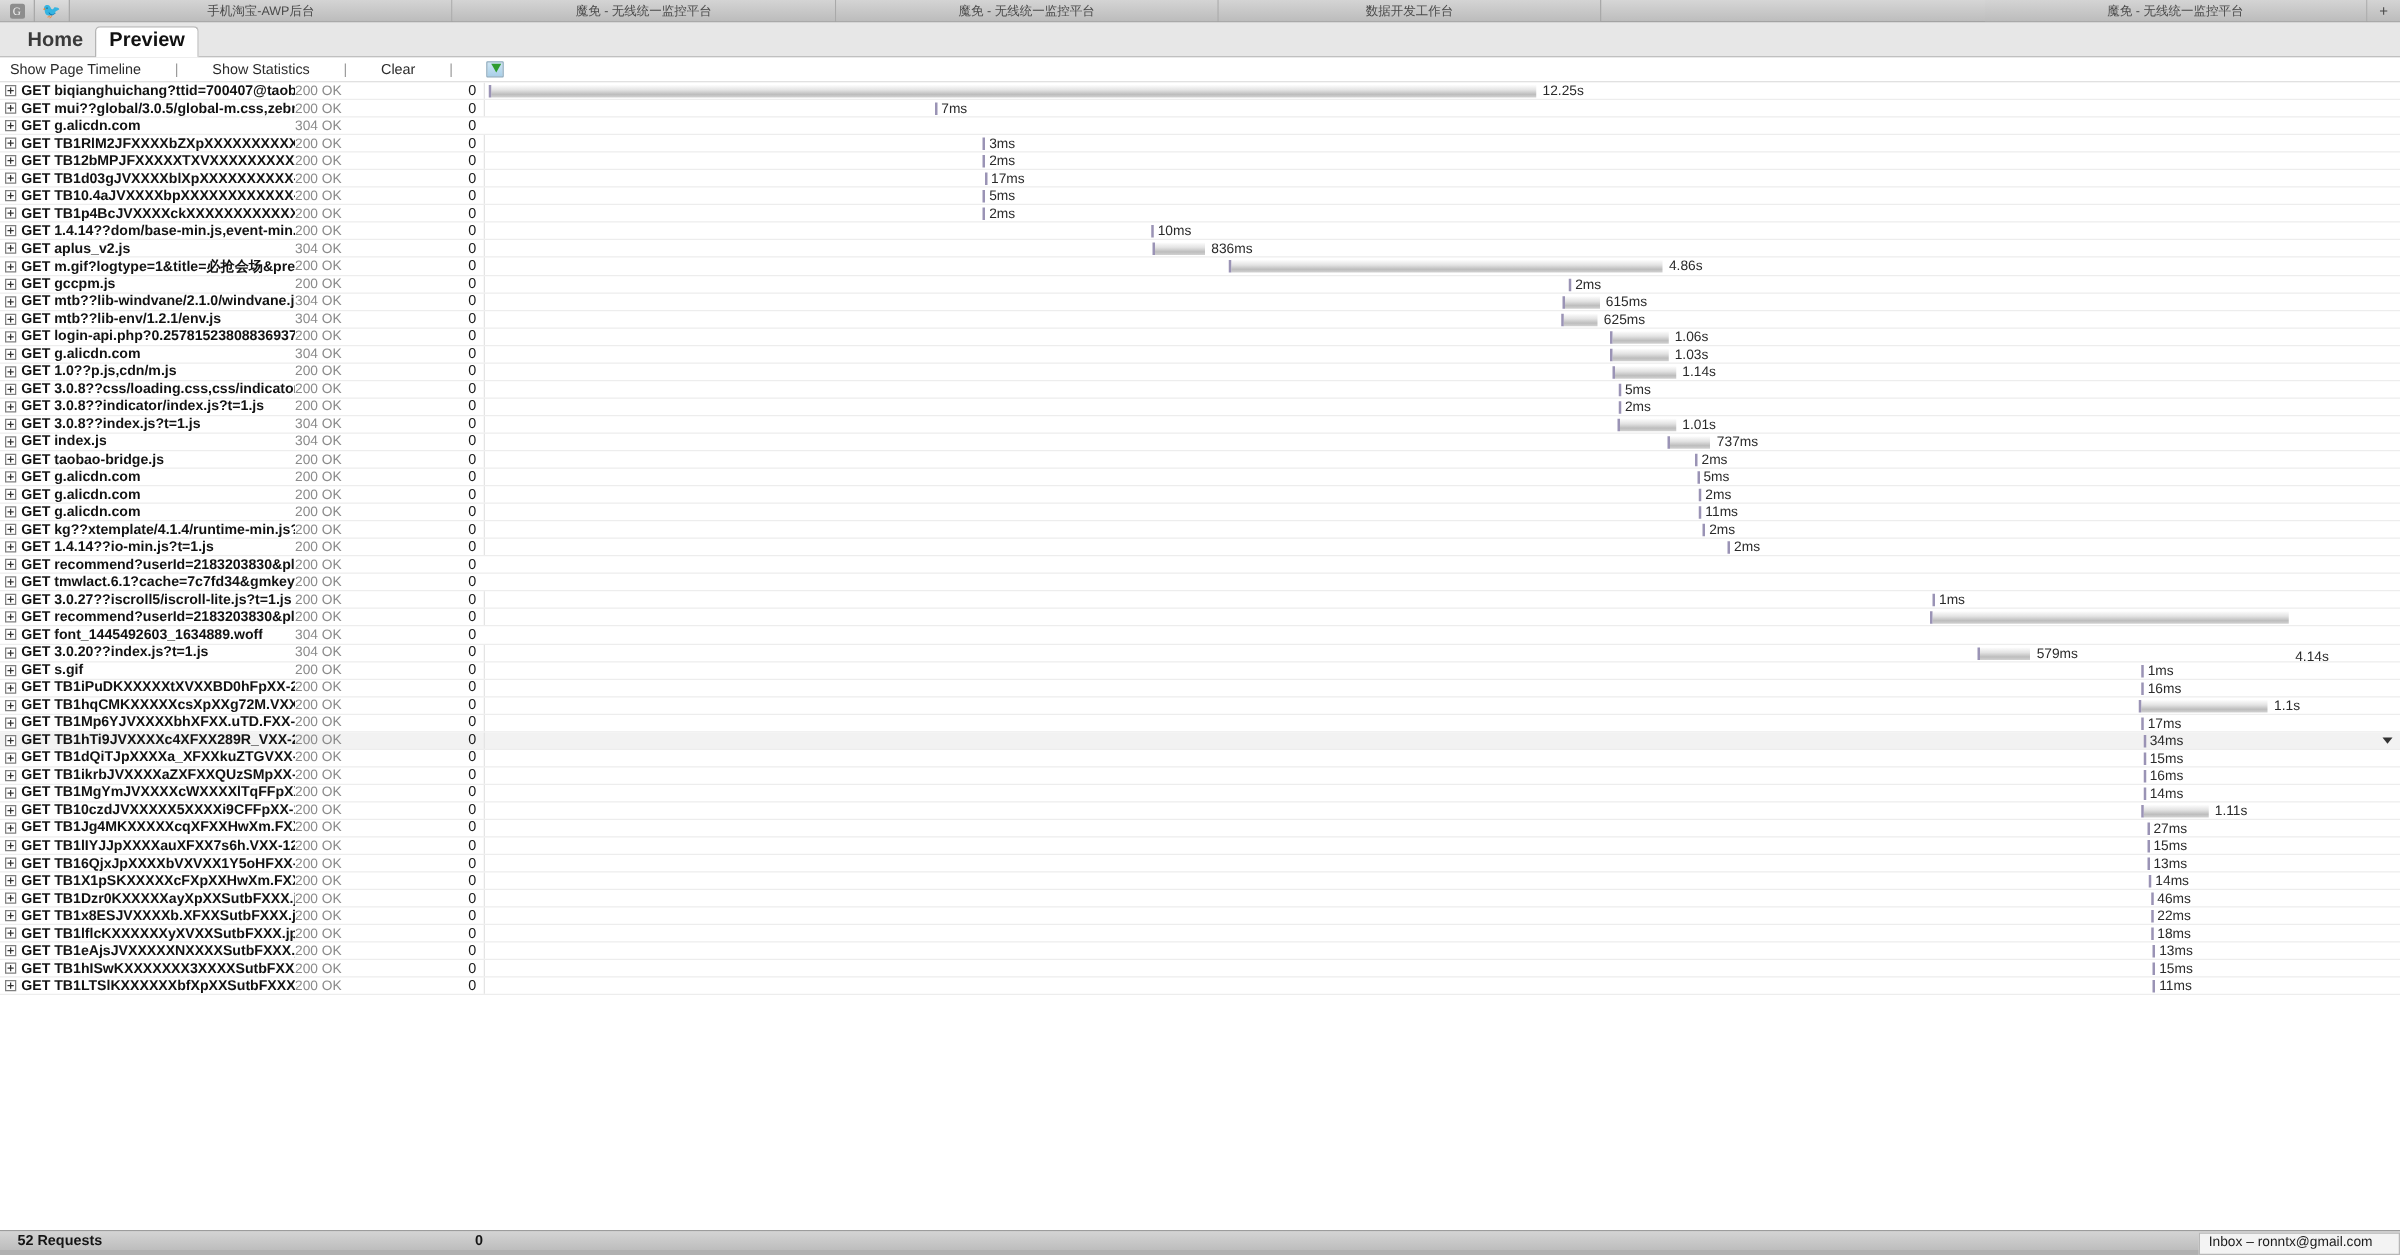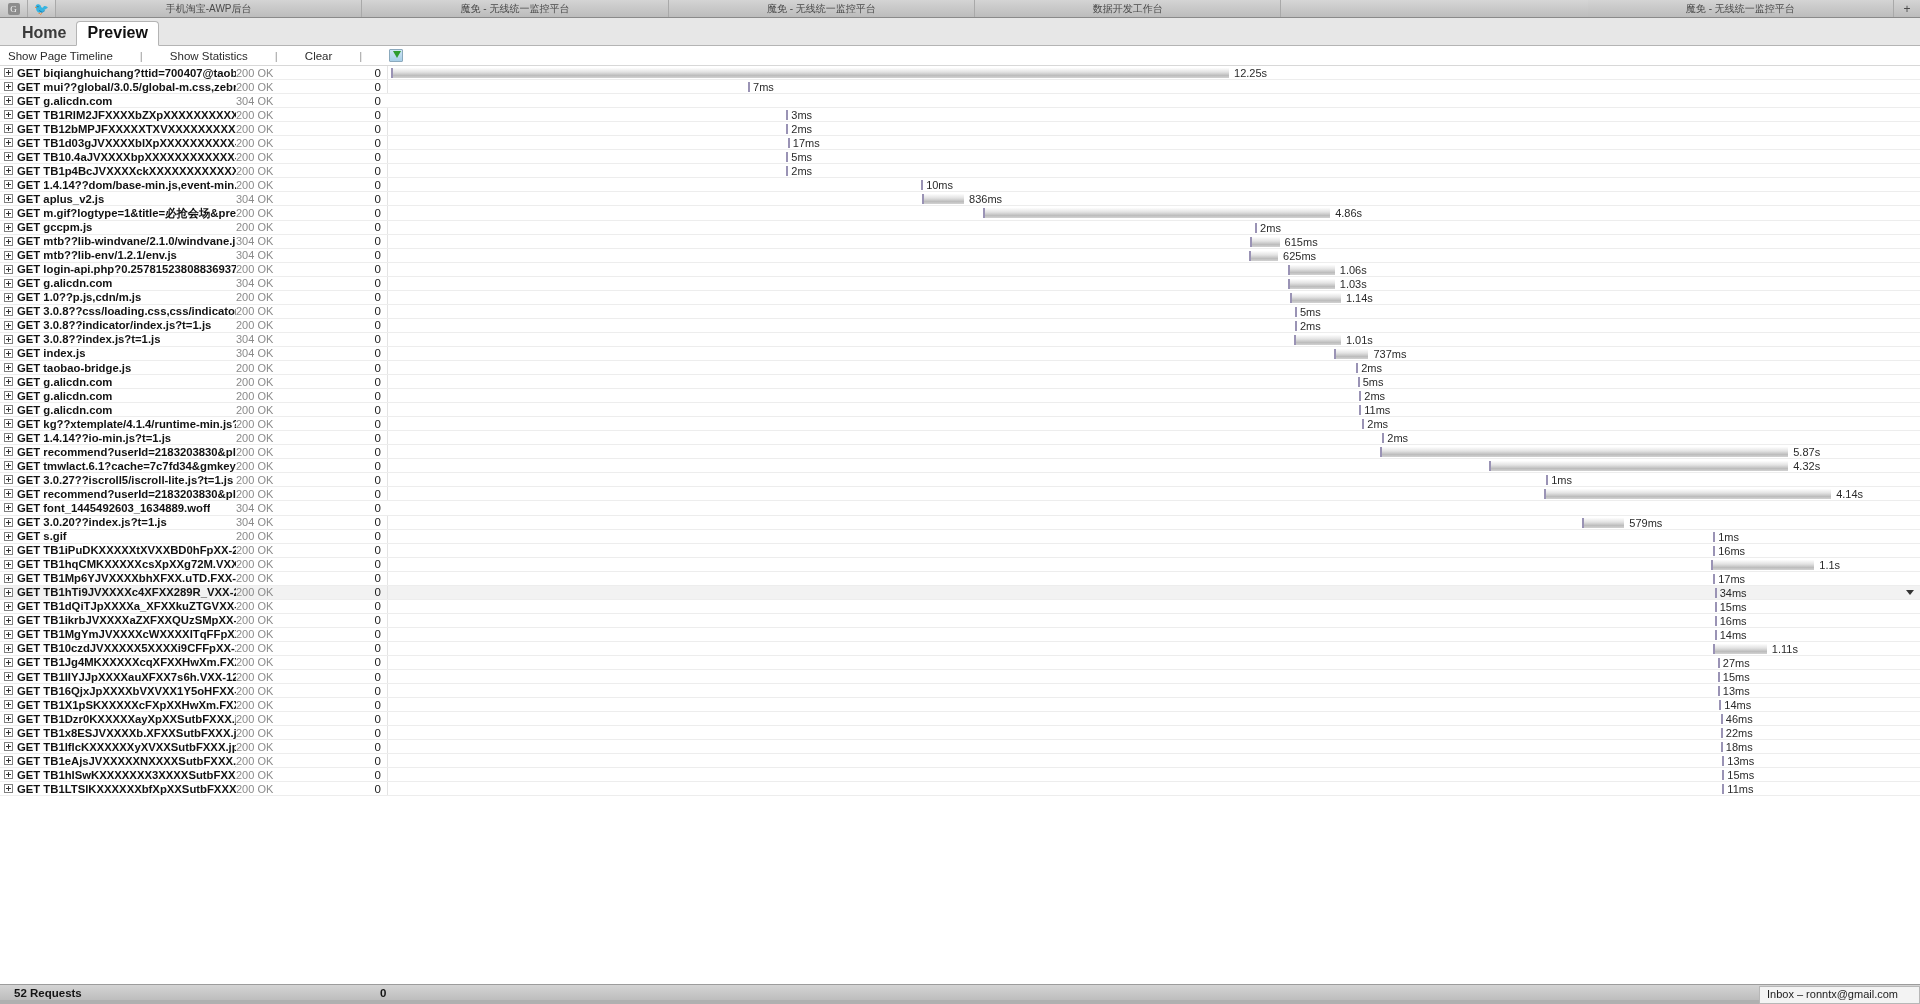--- a/index.html
+++ b/index.html
@@ -620,36 +620,28 @@
           <div class="tlabel" style="left: calc(64.9% + 5px);">2ms</div>
         </div>
       </div>
       <div class="row">
         <div class="c-url">
           <span class="expander"></span>
           <span class="urltext">GET recommend?userId=2183203830&amp;platform</span>
         </div>
         <div class="c-status">200 OK</div>
         <div class="c-size">0</div>
-        <div class="c-time">
-          <div class="bar" style="left: 64.9%; width: 26.5%;"></div>
-          <div class="tlabel" style="left: calc(91.4% + 5px);">5.87s</div>
-        </div>
       </div>
       <div class="row">
         <div class="c-url">
           <span class="expander"></span>
           <span class="urltext">GET tmwlact.6.1?cache=7c7fd34&amp;gmkey=&amp;gok</span>
         </div>
         <div class="c-status">200 OK</div>
         <div class="c-size">0</div>
-        <div class="c-time">
-          <div class="bar" style="left: 72%; width: 19.4%;"></div>
-          <div class="tlabel" style="left: calc(91.4% + 5px);">4.32s</div>
-        </div>
       </div>
       <div class="row">
         <div class="c-url">
           <span class="expander"></span>
           <span class="urltext">GET 3.0.27??iscroll5/iscroll-lite.js?t=1.js</span>
         </div>
         <div class="c-status">200 OK</div>
         <div class="c-size">0</div>
         <div class="c-time">
           <div class="tick" style="left: 75.6%;"></div>
@@ -658,21 +650,21 @@
       </div>
       <div class="row">
         <div class="c-url">
           <span class="expander"></span>
           <span class="urltext">GET recommend?userId=2183203830&amp;platform</span>
         </div>
         <div class="c-status">200 OK</div>
         <div class="c-size">0</div>
         <div class="c-time">
           <div class="bar" style="left: 75.6%; width: 18.6%;"></div>
-          <div class="tlabel" style="left: calc(94.2% + 5px);">4.14s</div>
+          <div class="tlabel" style="left: calc(94.2% + 5px); margin-top: 32px;">4.14s</div>
         </div>
       </div>
       <div class="row">
         <div class="c-url">
           <span class="expander"></span>
           <span class="urltext">GET font_1445492603_1634889.woff</span>
         </div>
         <div class="c-status">304 OK</div>
         <div class="c-size">0</div>
       </div>

